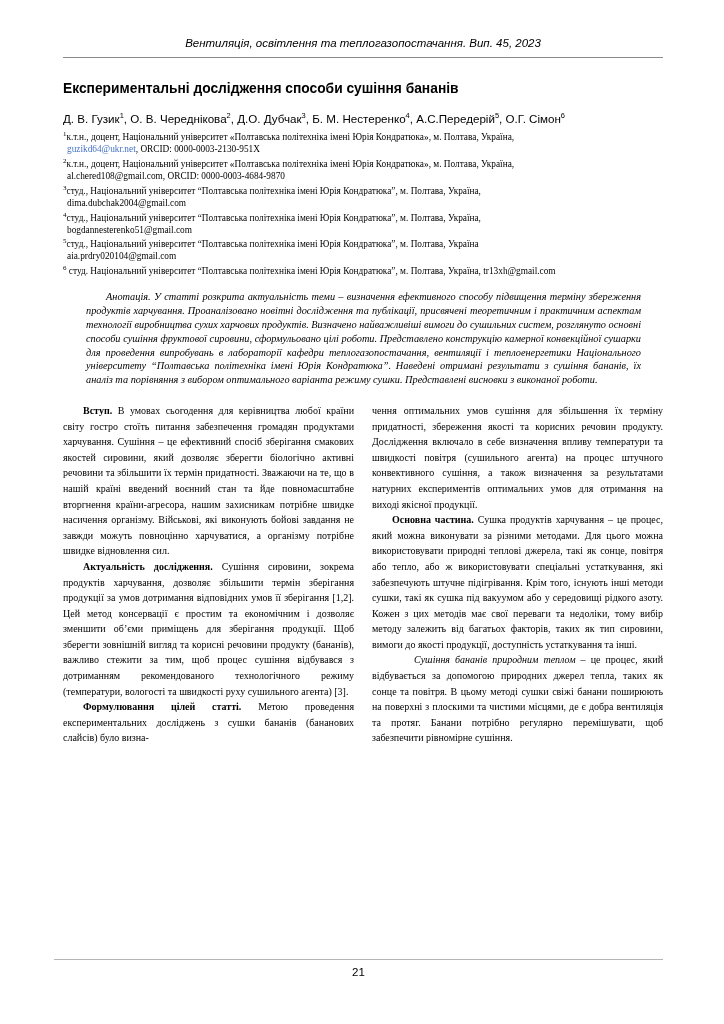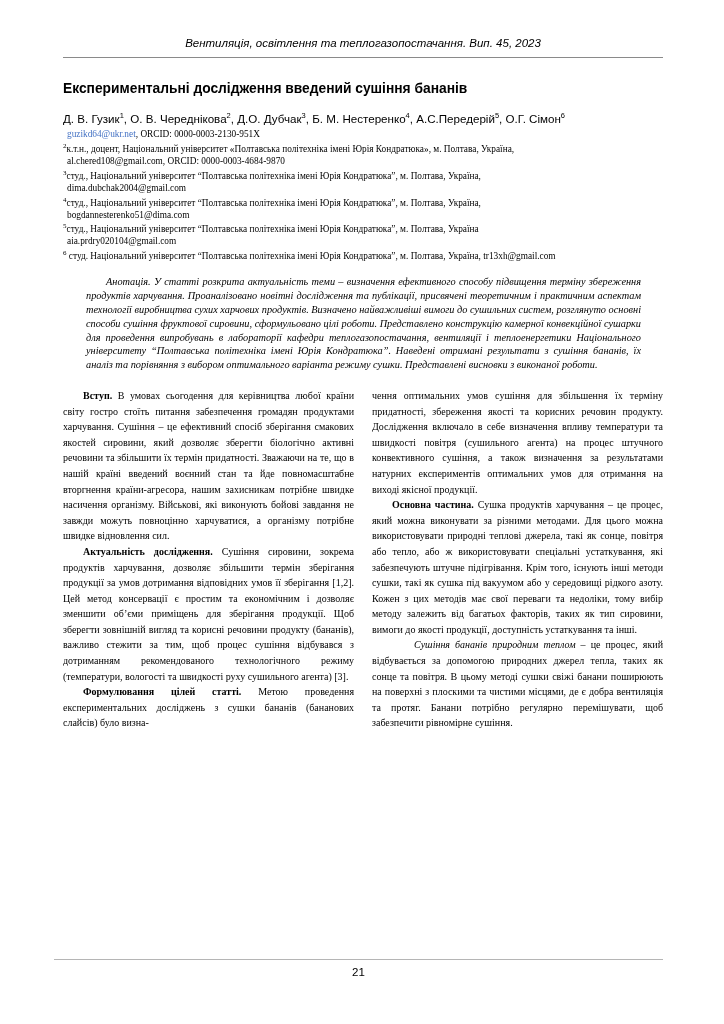--- a/index.html
+++ b/index.html
@@ -94,39 +94,40 @@
 </head>
 <body>
 
 <div class="page">
 
   <div class="journal-header">Вентиляція, освітлення та теплогазопостачання. Вип. 45, 2023</div>
 
   <hr class="header-rule">
 
 
-  <div class="title">Експериментальні дослідження введений сушіння бананів</div>
+  <div class="title">Експериментальні дослідження способи сушіння бананів</div>
 
   <div class="authors"><span>Д. В. Гузик</span><sup>1</sup>, <span>О. В. Череднікова</span><sup>2</sup>, <span>Д.О. Дубчак</span><sup>3</sup>, <span>Б. М. Нестеренко</span><sup>4</sup>, <span>А.С.Передерій</span><sup>5</sup>, <span>О.Г. Сімон</span><sup>6</sup></div>
 
   <div class="affiliations">
       <div>
+        <div class="aff-line1"><sup>1</sup>к.т.н., доцент, Національний університет «Полтавська політехніка імені Юрія Кондратюка», м. Полтава, Україна,</div>
         <div class="aff-line2"><span class="run-link">guzikd64@ukr.net</span><span>, ORCID: 0000-0003-2130-951X</span></div>
       </div>
       <div>
         <div class="aff-line1"><sup>2</sup>к.т.н., доцент, Національний університет «Полтавська політехніка імені Юрія Кондратюка», м. Полтава, Україна,</div>
         <div class="aff-line2"><span>al.chered108@gmail.com, ORCID: 0000-0003-4684-9870</span></div>
       </div>
       <div>
         <div class="aff-line1"><sup>3</sup>студ., Національний університет “Полтавська політехніка імені Юрія Кондратюка”, м. Полтава, Україна,</div>
         <div class="aff-line2"><span>dima.dubchak2004@gmail.com</span></div>
       </div>
       <div>
         <div class="aff-line1"><sup>4</sup>студ., Національний університет “Полтавська політехніка імені Юрія Кондратюка”, м. Полтава, Україна,</div>
-        <div class="aff-line2"><span>bogdannesterenko51@dima.com</span></div>
+        <div class="aff-line2"><span>bogdannesterenko51@gmail.com</span></div>
       </div>
       <div>
         <div class="aff-line1"><sup>5</sup>студ., Національний університет “Полтавська політехніка імені Юрія Кондратюка”, м. Полтава, Україна</div>
         <div class="aff-line2"><span>aia.prdry020104@gmail.com</span></div>
       </div>
       <div>
         <div class="aff-line1"><sup>6</sup> студ. Національний університет “Полтавська політехніка імені Юрія Кондратюка”, м. Полтава, Україна, tr13xh@gmail.com</div>
       </div>
     </div>
 

